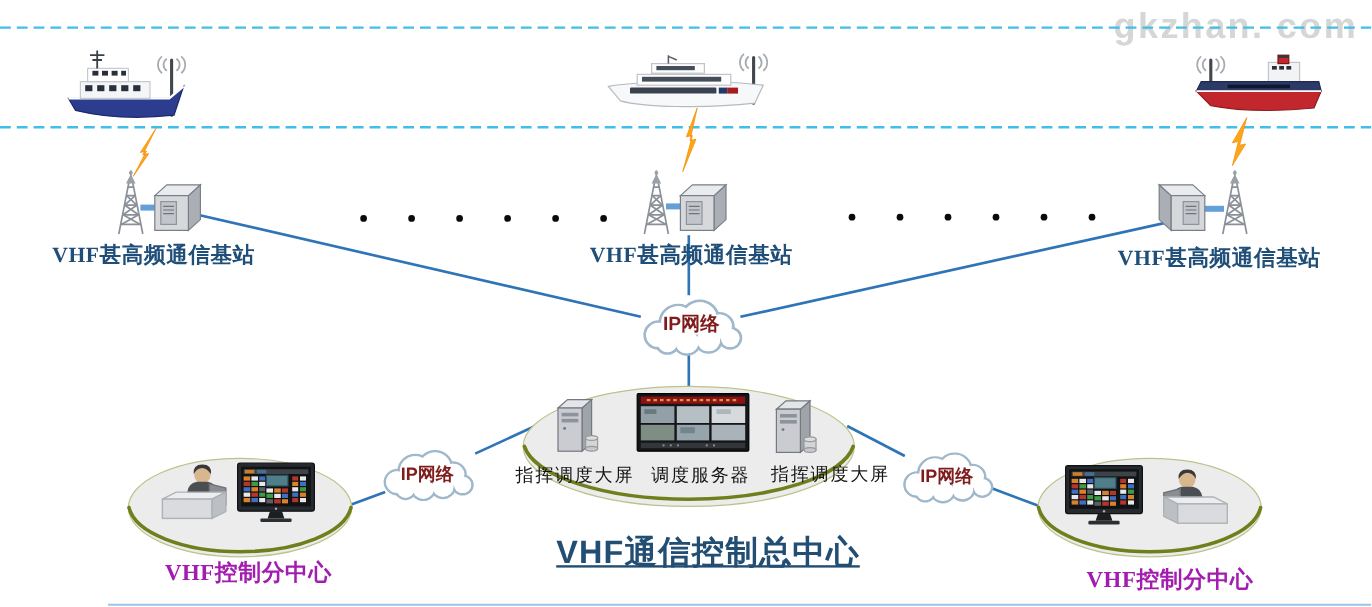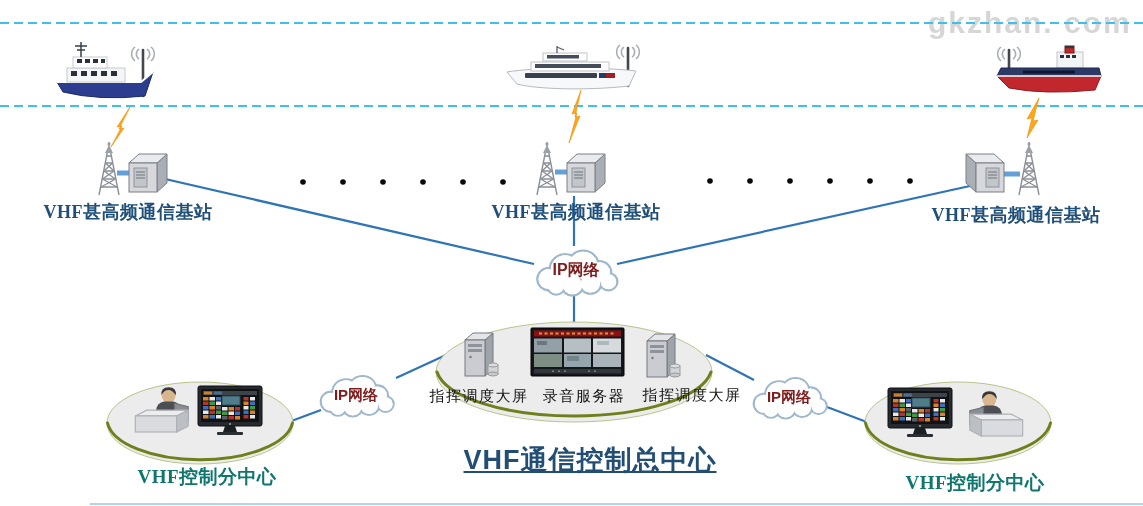--- a/index.html
+++ b/index.html
@@ -7,21 +7,21 @@
          font-family:"Liberation Sans",sans-serif;}
   .watermark{position:absolute;left:928px;top:6px;z-index:1;
              font:600 30px "Liberation Sans",sans-serif;color:#d6d6d6;letter-spacing:2px;}
   svg.gfx{position:absolute;left:0;top:0;z-index:2;}
   .lbl{position:absolute;z-index:3;transform:translateX(-50%);white-space:nowrap;}
   .station-lbl{font:bold 18px "Liberation Serif",serif;color:#1F4E79;letter-spacing:0.5px;}
   .cloud-lbl{font:bold 16px "Liberation Sans",sans-serif;color:#7f1d1d;}
   .cloud-lbl.small{font-size:15px;}
   .device-lbl{font:15px "Liberation Serif",serif;color:#141414;letter-spacing:1.5px;}
   .title-lbl{font:bold 27px "Liberation Sans",sans-serif;color:#234E74;letter-spacing:1px;text-decoration:underline;}
-  .sub-lbl{font:bold 19px "Liberation Serif",serif;color:#0f766e;letter-spacing:0.5px;text-align:center;}
+  .sub-lbl{font:bold 19px "Liberation Serif",serif;color:#a21caf;letter-spacing:0.5px;text-align:center;}
   
   .sea{stroke:#3FBFE9;stroke-width:2;stroke-dasharray:9 5;fill:none;}
   .baseline{stroke:#9DC3E6;stroke-width:1.6;fill:none;}
   .conn{stroke:#2E74B6;stroke-width:2.2;fill:none;}
   .tline{stroke:#63A0D8;stroke-width:5;fill:none;}
   .dot{fill:#0a0a0a;}
   .pool{fill:#ECECEC;stroke:#b9c48a;stroke-width:1;}
   .pool-arc{fill:none;stroke:#6F7F1C;stroke-width:3;stroke-linecap:round;}
   .cloud-s{fill:#ffffff;stroke:#9FB8CC;stroke-width:2.6;}
   .cloud-f{fill:#ffffff;stroke:none;}
@@ -287,21 +287,21 @@
 
   <div class="lbl station-lbl" style="left:128px;top:200px;">VHF甚高频通信基站</div>
   <div class="lbl station-lbl" style="left:576px;top:200px;">VHF甚高频通信基站</div>
   <div class="lbl station-lbl" style="left:1016px;top:203px;">VHF甚高频通信基站</div>
 
   <div class="lbl cloud-lbl" style="left:576px;top:260px;">IP网络</div>
   <div class="lbl cloud-lbl small" style="left:356px;top:386px;">IP网络</div>
   <div class="lbl cloud-lbl small" style="left:789px;top:388px;">IP网络</div>
 
   <div class="lbl device-lbl" style="left:479px;top:387px;">指挥调度大屏</div>
-  <div class="lbl device-lbl" style="left:584px;top:387px;">录音服务器</div>
+  <div class="lbl device-lbl" style="left:584px;top:387px;">调度服务器</div>
   <div class="lbl device-lbl" style="left:692px;top:386px;">指挥调度大屏</div>
 
   <div class="lbl title-lbl" style="left:590px;top:442px;">VHF通信控制总中心</div>
 
   <div class="lbl sub-lbl" style="left:207px;top:464px;">VHF控制分中心</div>
   <div class="lbl sub-lbl" style="left:975px;top:470px;">VHF控制分中心</div>
 
 </div>
 
 </body></html>

